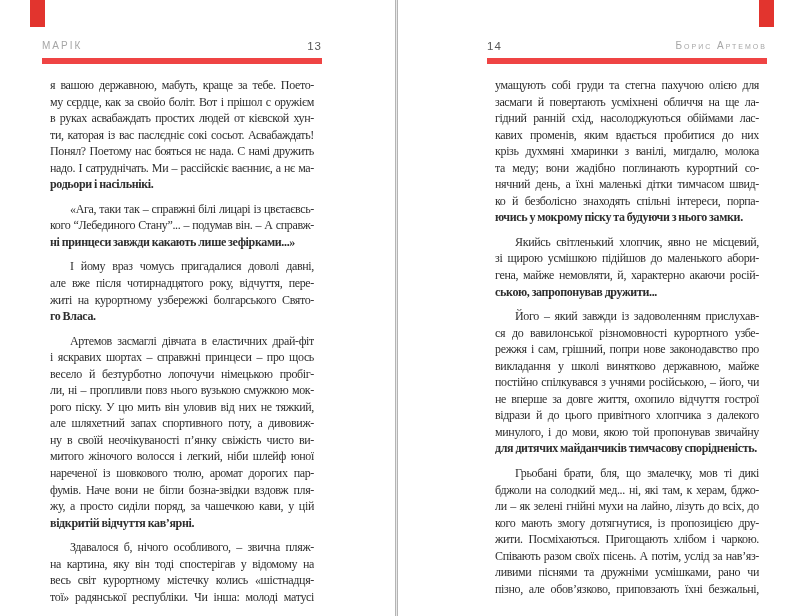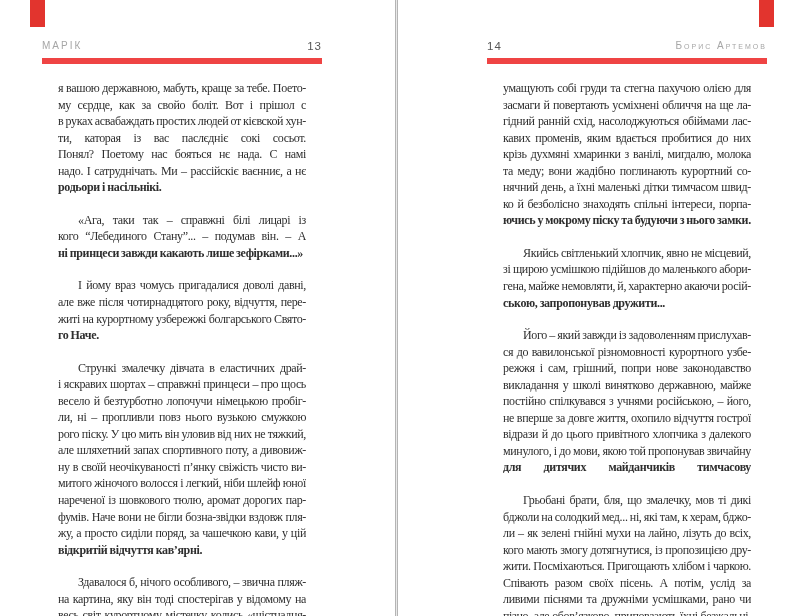--- a/index.html
+++ b/index.html
@@ -28,21 +28,21 @@
   .running-title{
     font-family:"Liberation Sans","DejaVu Sans",sans-serif;
     font-size:10px;letter-spacing:2px;color:#a6a6a6;
     font-variant:small-caps;
   }
   .page-num{
     font-family:Liberation Sans, sans-serif;
     font-size:11.5px;color:#565656;letter-spacing:1px;
   }
   .page-body{margin-top:13px;color:#2e2e2e;}
-  .para{margin:16px;}
+  .para{margin:8px;}
   .line{
     font-size:12px;line-height:16.55px;height:16.55px;
     letter-spacing:-0.35px;word-spacing:-0.5px;
     text-align:justify;text-align-last:justify;
     overflow:hidden;white-space:normal;
   }
   .line.indent{text-indent:20px;}
   .line.para-end{text-align-last:left;font-weight:bold;}
 </style>
 </head>
@@ -71,24 +71,24 @@
           </div>
           <div class="para">
             <div class="line indent">«Ага, таки так – справжні білі лицарі із цвєтаєвсь-</div>
             <div class="line">кого “Лебединого Стану”... – подумав він. – А справж-</div>
             <div class="line para-end">ні принцеси завжди какають лише зефірками...»</div>
           </div>
           <div class="para">
             <div class="line indent">І йому враз чомусь пригадалися доволі давні,</div>
             <div class="line">але вже після чотирнадцятого року, відчуття, пере-</div>
             <div class="line">житі на курортному узбережжі болгарського Свято-</div>
-            <div class="line para-end">го Наче.</div>
+            <div class="line para-end">го Власа.</div>
           </div>
           <div class="para">
-            <div class="line indent">Стрункі змалечку дівчата в еластичних драй-фіт</div>
+            <div class="line indent">Артемов засмаглі дівчата в еластичних драй-фіт</div>
             <div class="line">і яскравих шортах – справжні принцеси – про щось</div>
             <div class="line">весело й безтурботно лопочучи німецькою пробіг-</div>
             <div class="line">ли, ні – пропливли повз нього вузькою смужкою мок-</div>
             <div class="line">рого піску. У цю мить він уловив від них не тяжкий,</div>
             <div class="line">але шляхетний запах спортивного поту, а дивовиж-</div>
             <div class="line">ну в своїй неочікуваності п’янку свіжість чисто ви-</div>
             <div class="line">митого жіночого волосся і легкий, ніби шлейф юної</div>
             <div class="line">нареченої із шовкового тюлю, аромат дорогих пар-</div>
             <div class="line">фумів. Наче вони не бігли бозна-звідки вздовж пля-</div>
             <div class="line">жу, а просто сиділи поряд, за чашечкою кави, у цій</div>

